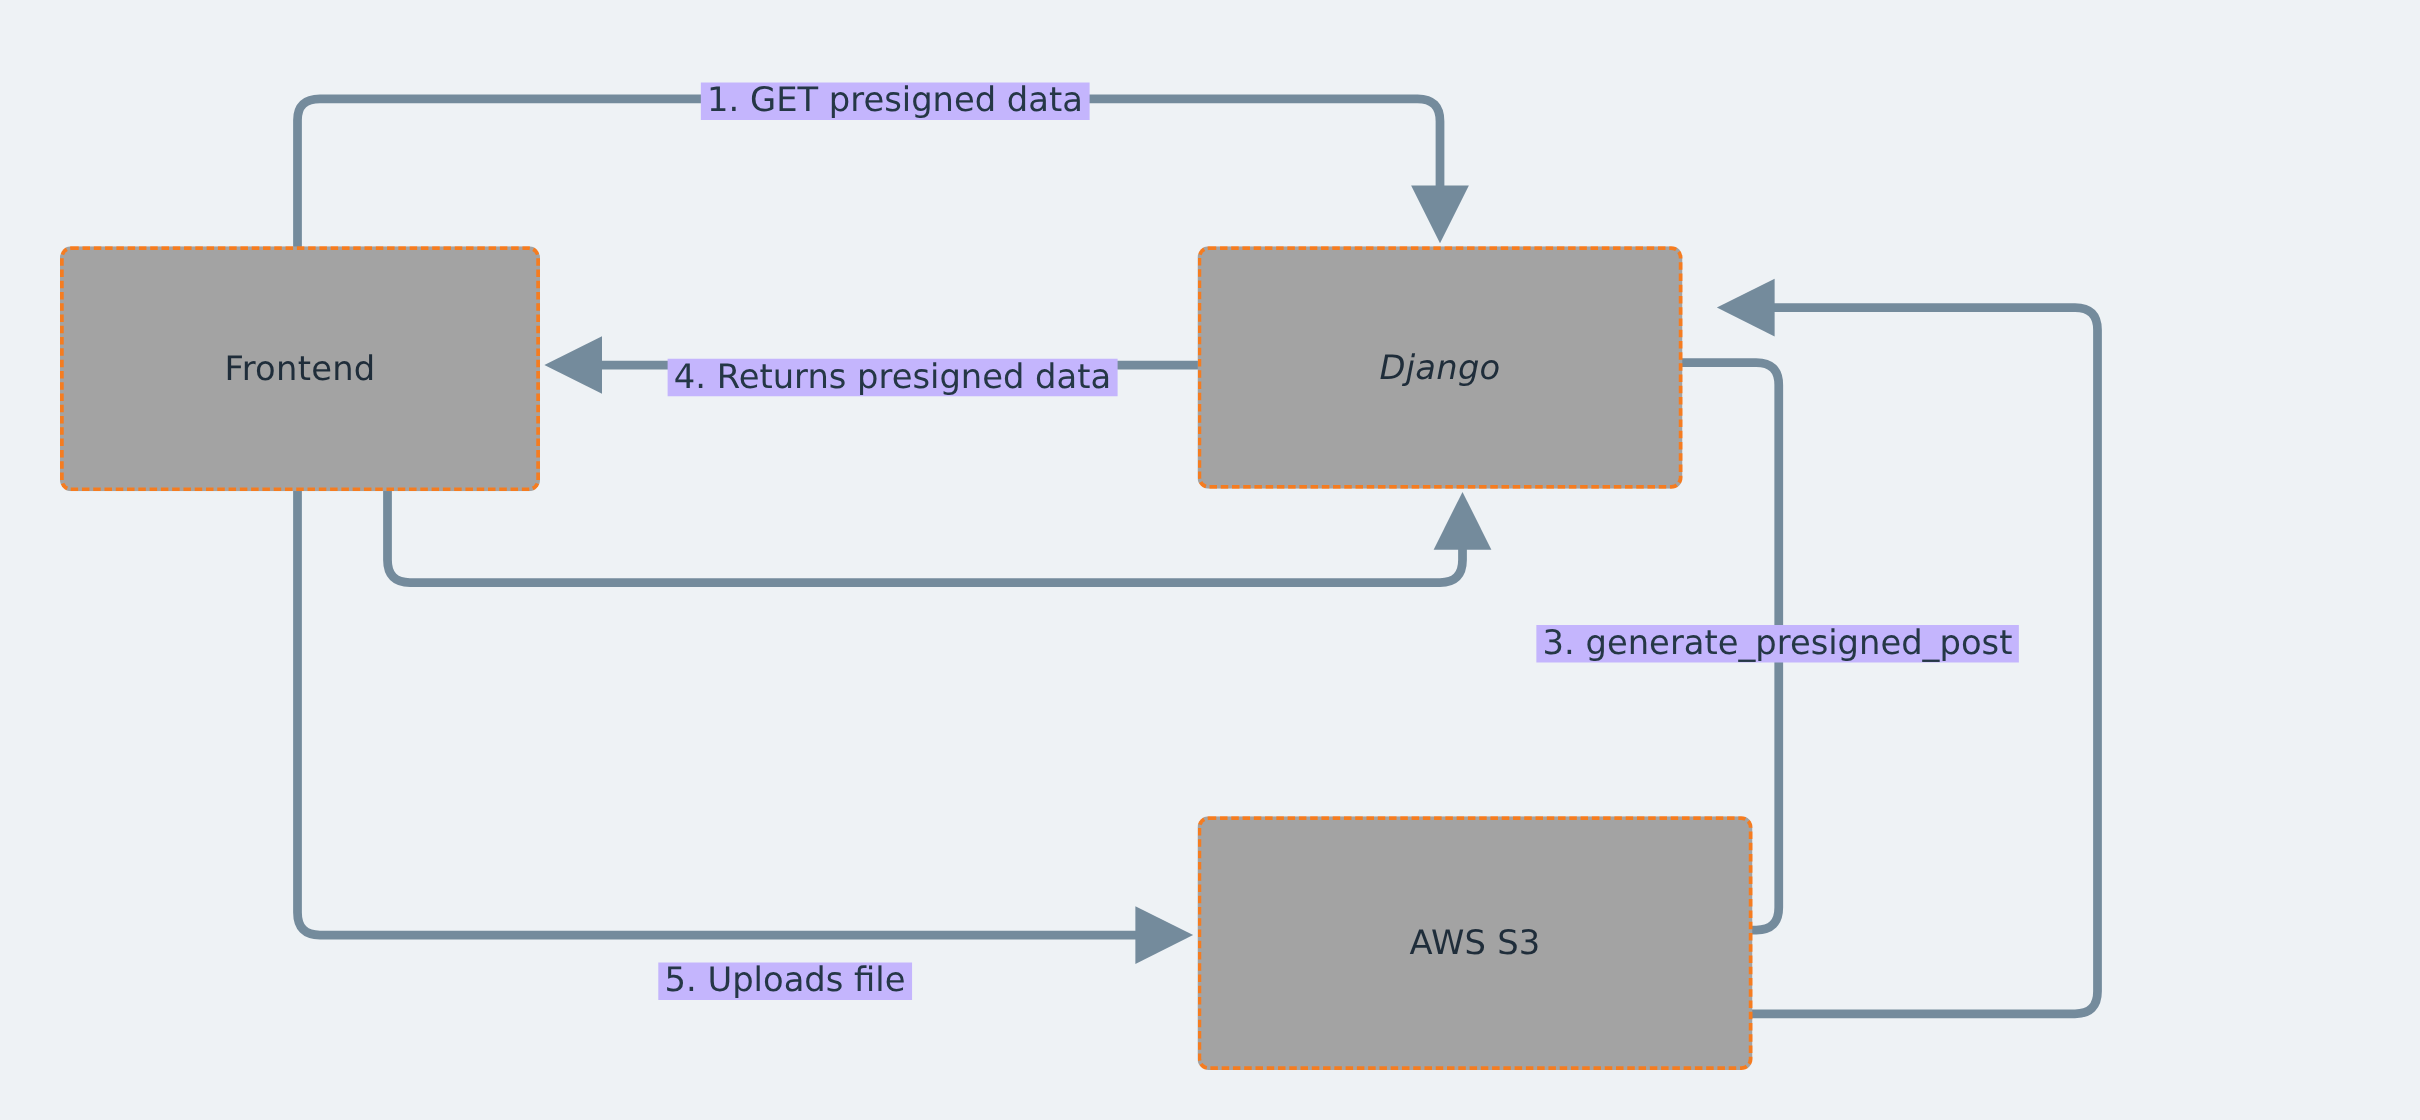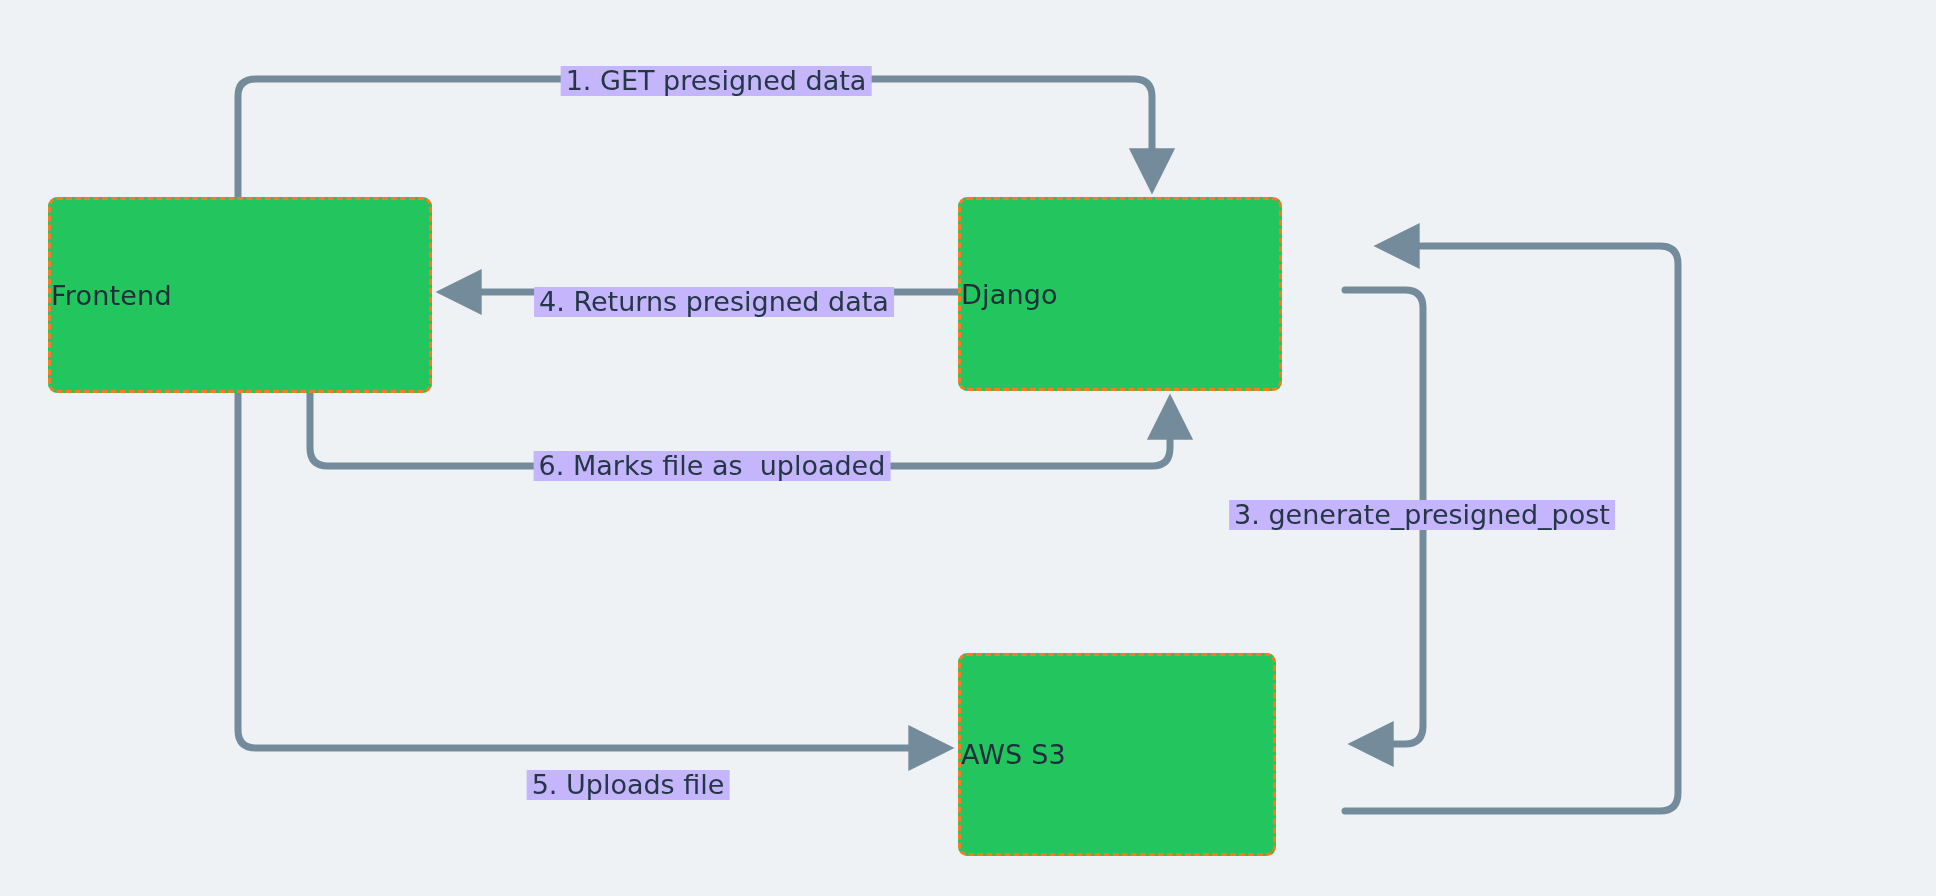--- a/index.html
+++ b/index.html
@@ -6,25 +6,25 @@
   body{
     width:1936px;height:896px;
     background:#eef2f5;
     font-family:"DejaVu Sans", sans-serif;
     overflow:hidden;
   }
   #canvas{position:relative;width:1936px;height:896px;}
   svg#wires{position:absolute;left:0;top:0;width:1936px;height:896px;}
   .node{
     position:absolute;
-    background:#22c55e;
+    background:#a3a3a3;
     border:3px dashed #f57c20;
     border-radius:9px;
     box-sizing:border-box;
-    display:flex;align-items:center;
+    display:flex;align-items:center;justify-content:center;
   }
   .node-label{
     font-size:27px;
     color:#1f2d3a;
     font-family:"DejaVu Sans", sans-serif;
     letter-spacing:.2px;
     white-space:pre;
   }
   .edge-label{
     position:absolute;
@@ -63,32 +63,31 @@
       <path d="M 238,392 L 238,730 Q 238,748 256,748 L 930,748" marker-end="url(#ah)"></path>
 
       <path d="M 310,392 L 310,448 Q 310,466 328,466 L 1152,466 Q 1170,466 1170,448 L 1170,418" marker-end="url(#ah)"></path>
     </g>
   </svg>
 
   <div class="node" style="left:48px;top:197px;width:384px;height:196px;">
     <span class="node-label">Frontend</span>
   </div>
 
-  <div class="node" style="left:958px;top:197px;width:324px;height:194px;">
+  <div class="node" style="left:958px;top:197px;width:388px;height:194px;font-style:italic;">
     <span class="node-label">Django</span>
   </div>
 
-  <div class="node" style="left:958px;top:653px;width:318px;height:203px;">
+  <div class="node" style="left:958px;top:653px;width:444px;height:203px;">
     <span class="node-label">AWS S3</span>
   </div>
 
   <div class="edge-label" style="left:716px;top:81px;">1. GET presigned data</div>
 
   <div class="edge-label" style="left:1422px;top:515px;">3. generate_presigned_post</div>
 
 
   <div class="edge-label" style="left:714px;top:302px;">4. Returns presigned data</div>
 
   <div class="edge-label" style="left:628px;top:750px;margin-top:35px;">5. Uploads file</div>
 
-  <div class="edge-label" style="left:712px;top:466px;">6. Marks file as  uploaded</div>
 
 </div>
 
 </body></html>

